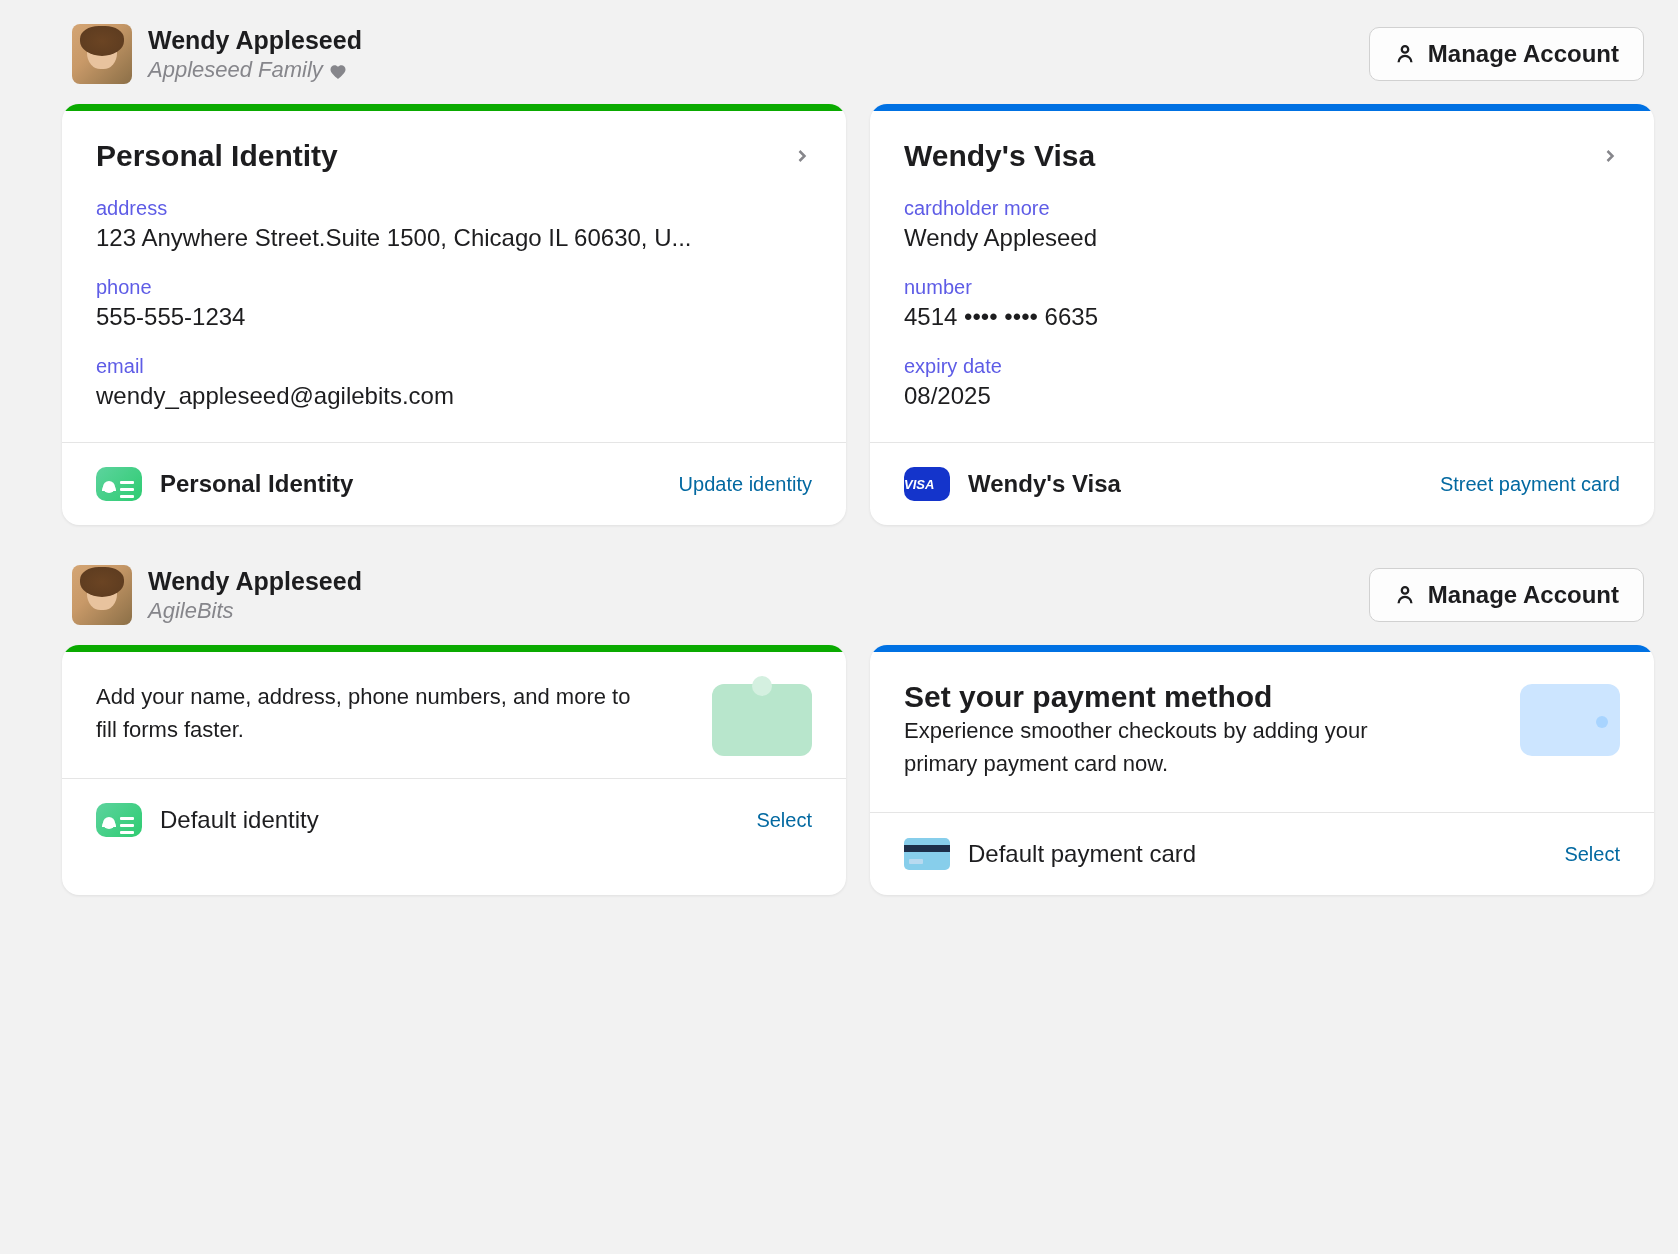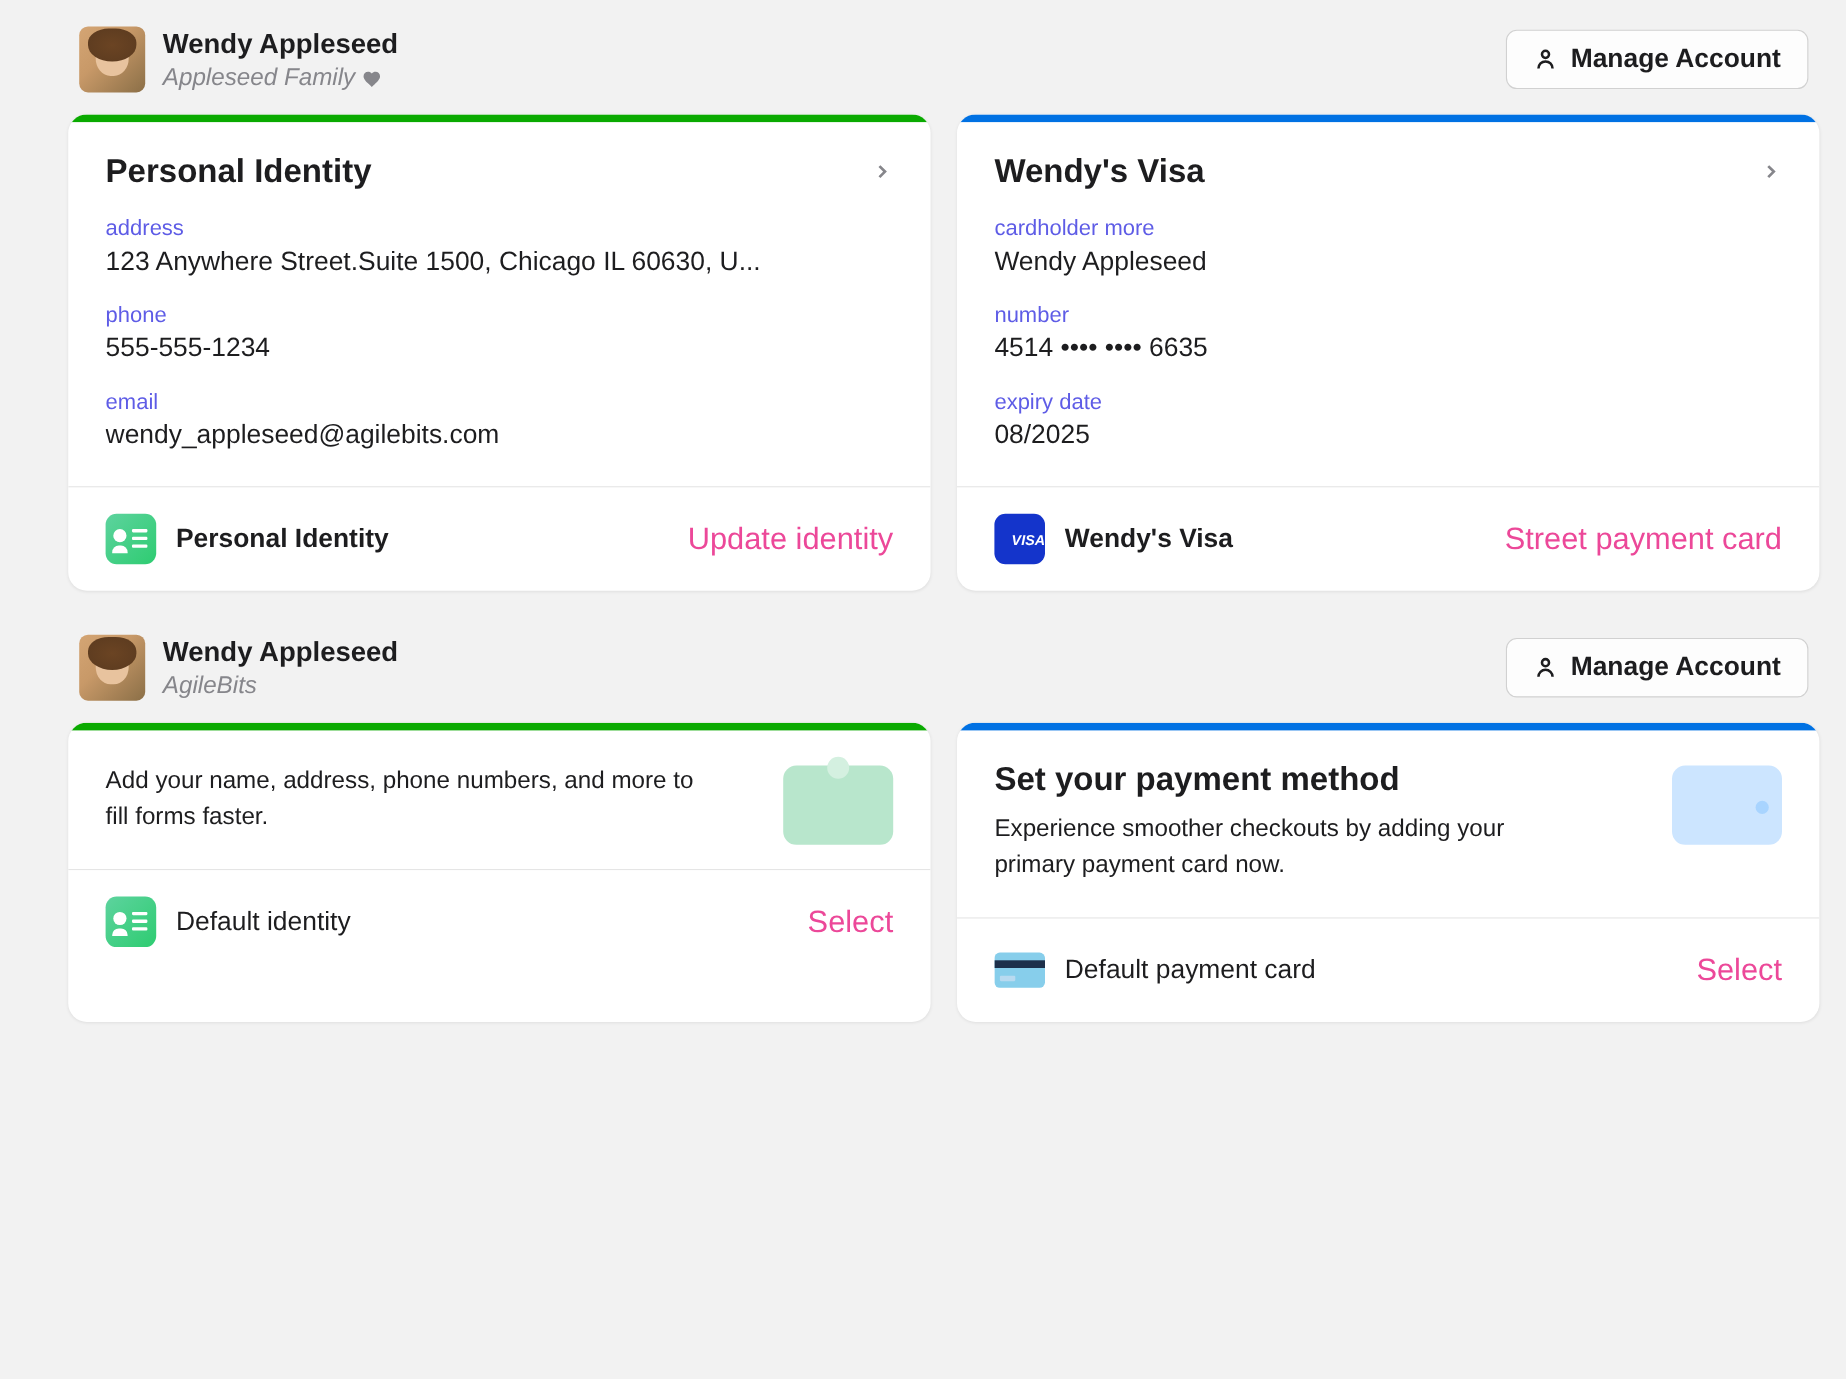--- a/index.html
+++ b/index.html
@@ -161,25 +161,25 @@
       align-items: center;
       justify-content: space-between;
     }
     .footer-left {
       display: flex;
       align-items: center;
       gap: 18px;
     }
     .footer-icon {
       width: 46px;
-      height: 46px;
+      height: 34px;
       border-radius: 10px;
       display: flex;
       align-items: center;
-      justify-content: flex-end;
+      justify-content: flex-start;
       position: relative;
     }
     .id-icon {
       background: linear-gradient(135deg, #5dd39e 0%, #2ecc71 100%);
     }
     .id-icon::before {
       content: "";
       position: absolute;
       left: 7px;
       top: 14px;
@@ -231,23 +231,23 @@
     }
     .footer-label {
       font-size: 24px;
       font-weight: 400;
       color: #1d1d1f;
     }
     .footer-label-bold {
       font-weight: 700;
     }
     .footer-action {
-      font-size: 28px;
+      font-size: 20px;
       font-weight: 500;
-      color: #ec4899;
+      color: #0369a1;
       cursor: pointer;
       text-decoration: none;
     }
     .placeholder-graphic {
       position: absolute;
       right: 34px;
       top: 32px;
       width: 100px;
       height: 72px;
       border-radius: 12px;
@@ -432,21 +432,21 @@
           </div>
           <div class="footer-label">Default identity</div>
         </div>
         <a class="footer-action">Select</a>
       </div>
     </div>
 
     <div class="card">
       <div class="card-accent accent-blue"></div>
       <div class="card-body body-with-graphic">
-        <div class="card-title" style="margin-bottom:10px;">Set your payment method</div>
+        <div class="card-title" style="">Set your payment method</div>
         <div class="card-subtitle">Experience smoother checkouts by adding your primary payment card now.</div>
         <div class="placeholder-graphic placeholder-blue"></div>
       </div>
       <div class="card-footer">
         <div class="footer-left">
           <div class="footer-icon cc-icon">
             <svg class="cc-svg" viewBox="0 0 46 36">
               <rect x="0" y="2" width="46" height="32" rx="5" fill="#87ceeb"></rect>
               <rect x="0" y="9" width="46" height="7" fill="#1d2f4a"></rect>
               <rect x="5" y="23" width="14" height="5" rx="1" fill="#b8daf0"></rect>

